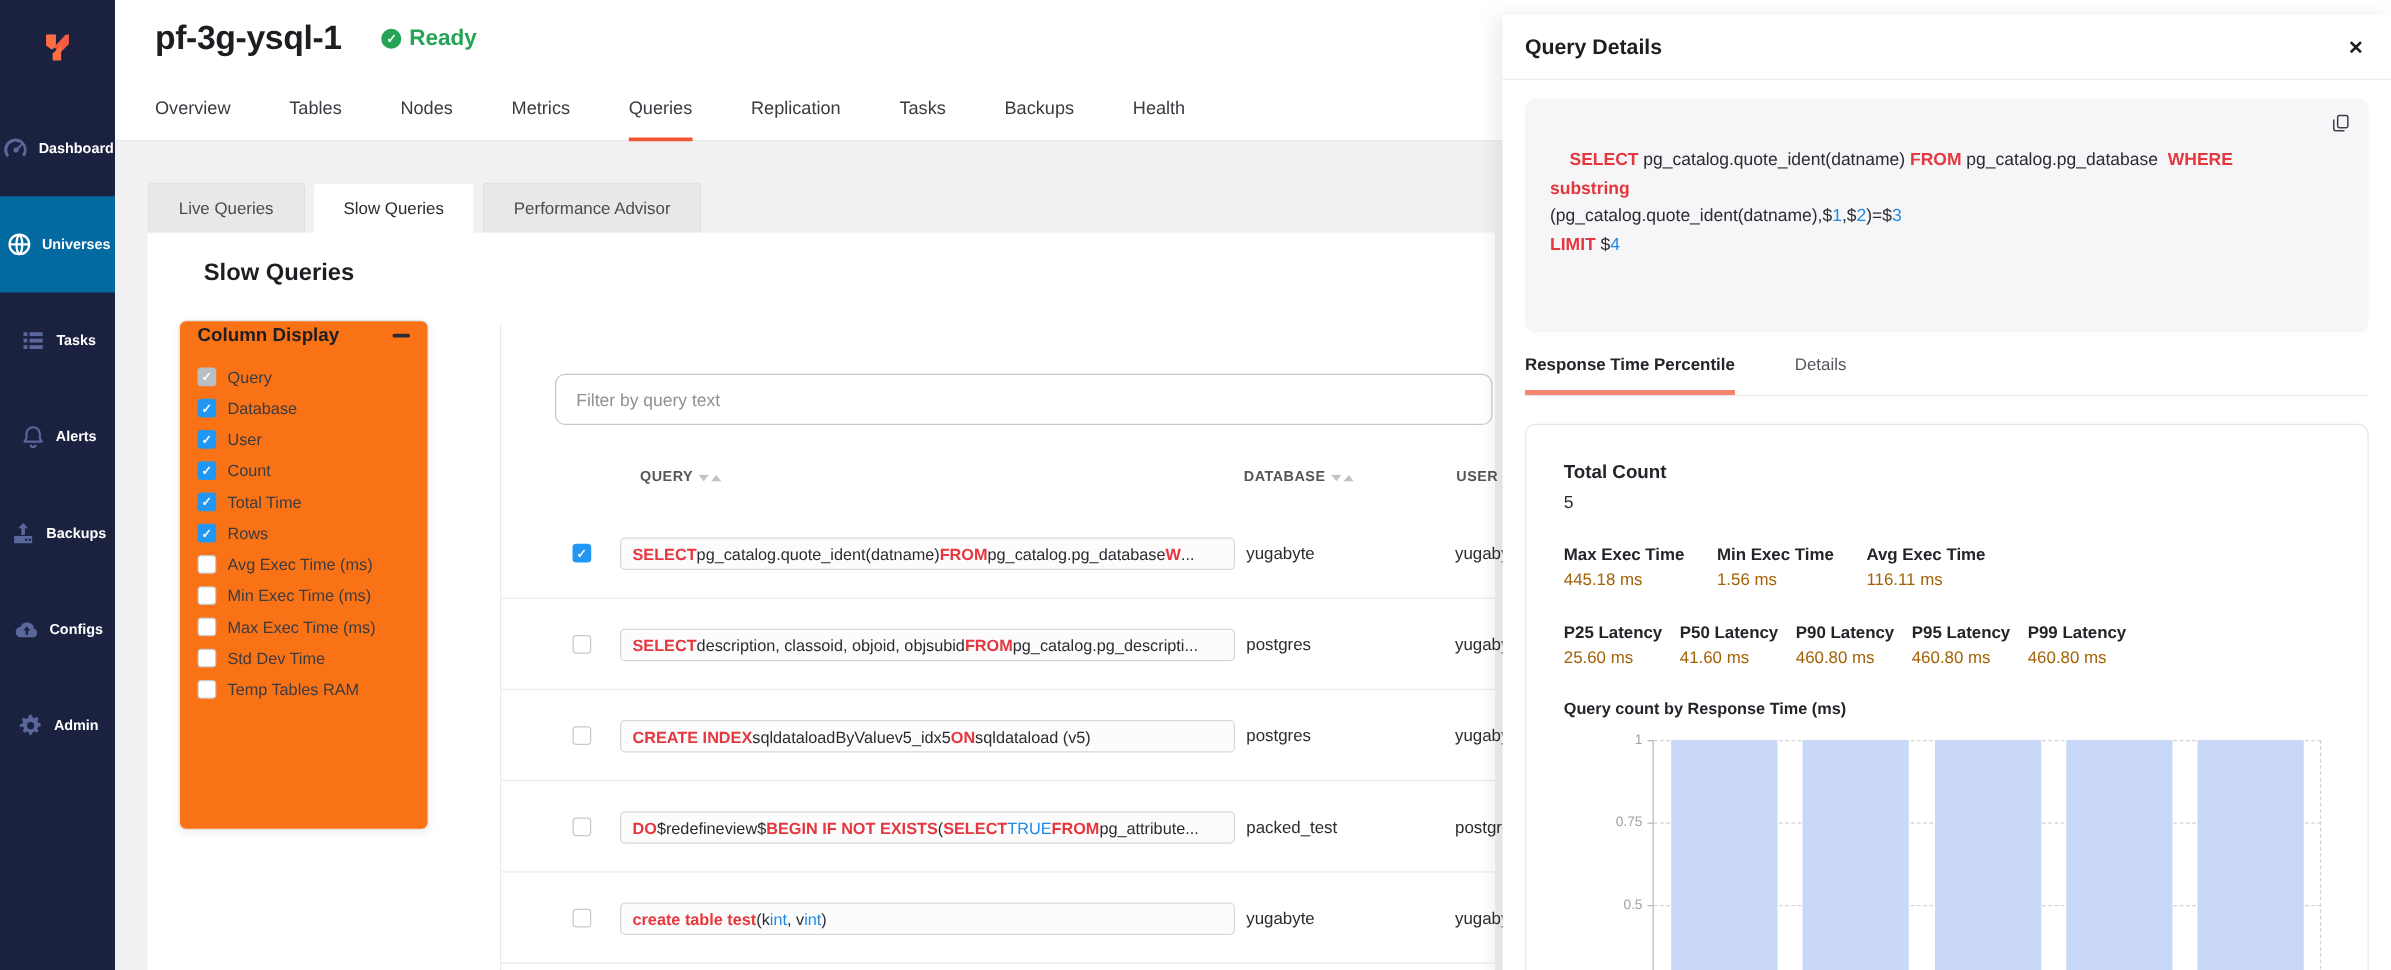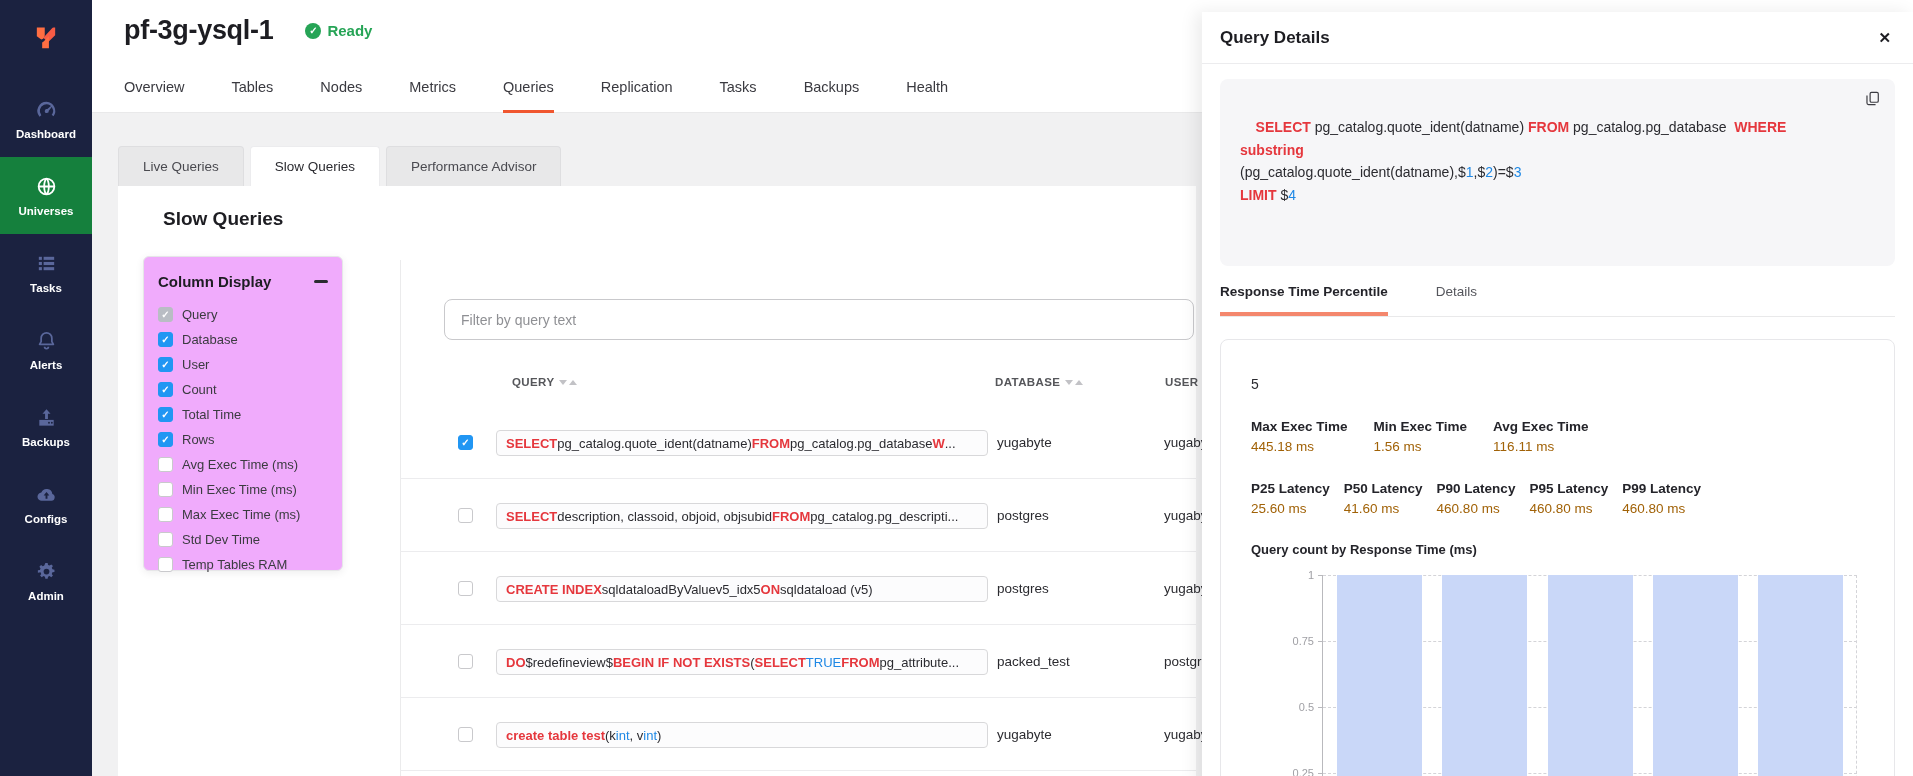--- a/index.html
+++ b/index.html
@@ -2,47 +2,47 @@
 <html><head>
 <meta charset="utf-8">
 <style>
   * { margin:0; padding:0; box-sizing:border-box; }
   html,body { width:1913px; height:776px; }
   body { position:relative; font-family:"Liberation Sans",sans-serif; background:#f1f1f2; overflow:hidden; color:#2b2b30; }
 
   
   .sidebar { position:absolute; left:0; top:0; width:92px; height:776px; background:#1b2240; z-index:50; }
   .logo-box { height:80px; display:flex; align-items:center; justify-content:center; }
-  .nav-item { height:77px; display:flex; flex-direction:column; align-items:center; justify-content:center; gap:7px; cursor:pointer; }
-  .nav-item.active { background:#15803d;align-items:center; }
+  .nav-item { height:77px; display:flex; flex-direction:row; align-items:center; justify-content:center; gap:7px; cursor:pointer; }
+  .nav-item.active { background:#0369a1;align-items:center; }
   .nav-item .ico { color:#5a679b; display:flex; }
   .nav-item.active .ico { color:#ffffff; }
   .nav-item .lbl { color:#ffffff; font-size:11.5px; font-weight:700; }
 
   
   .main-header { position:absolute; left:92px; top:0; right:0; height:113px; background:#fff; border-bottom:1px solid #e9e9ea; }
   .title-row { display:flex; align-items:center; gap:32px; padding:15px 0 0 32px; }
   .uni-title { font-size:27px; font-weight:800; color:#1d1d22; letter-spacing:-.3px; }
-  .status-badge { display:flex; align-items:center; gap:6px; color:#26a456; font-size:15px; font-weight:700; }
+  .status-badge { display:flex; align-items:center; gap:6px; color:#26a456; font-size:18px; font-weight:700; }
   .check-circ { width:16px; height:16px; border-radius:50%; background:#26a456; color:#fff; font-size:10px; font-weight:700; display:flex; align-items:center; justify-content:center; }
   .check-circ::before { content:"✓"; }
   .tabs-row { position:absolute; left:32px; bottom:-1px; display:flex; gap:47px; }
   .tab { font-size:14.5px; color:#3a3a40; padding-bottom:15px; border-bottom:3px solid transparent; cursor:pointer; }
   .tab.active { border-bottom-color:#f0562f; }
 
   
   .content-bg { position:absolute; left:92px; top:114px; right:0; bottom:0; background:#f1f1f2; }
   .sub-tabs { position:absolute; left:118px; top:146px; display:flex; z-index:5; }
   .sub-tab { height:40px; padding:0 24px; margin-right:6px; display:flex; align-items:center; font-size:13.5px; color:#4a4a50; background:#e8e8e9; border:1px solid #dedee0; border-bottom:none; border-radius:4px 4px 0 0; cursor:pointer; }
   .sub-tab.active { background:#fff; color:#2b2b30; border-color:#ececee; }
   .content-card { position:absolute; left:118px; top:186px; width:1078px; bottom:0; background:#fff; }
   .sq-title { position:absolute; left:45px; top:22px; font-size:19px; font-weight:800; color:#1d1d22; }
 
   
-  .col-panel { position:absolute; left:25px; top:70px; width:200px; height:315px; background:#f0abfc; border:1px solid #e6e6e8; border-radius:6px; box-shadow:0 2px 8px rgba(0,0,0,.07); padding:16px 14px; }
+  .col-panel { position:absolute; left:25px; top:70px; width:200px; height:408px; background:#f97316; border:1px solid #e6e6e8; border-radius:6px; box-shadow:0 2px 8px rgba(0,0,0,.07); padding:3px 14px; }
   .col-panel-head { display:flex; align-items:center; justify-content:space-between; }
   .col-panel-title { font-size:15px; font-weight:800; color:#1d1d22; }
   .minus-ic { width:14px; height:3px; background:#2b2b30; border-radius:2px; cursor:pointer; }
   .opts { margin-top:12px; }
   .opt { display:flex; align-items:center; gap:9px; height:25px; font-size:13px; color:#3b3b40; cursor:pointer; }
   .cb { width:15px; height:15px; border-radius:3px; border:1.5px solid #c9c9cc; background:#fff; flex:0 0 auto; display:flex; align-items:center; justify-content:center; font-size:10px; font-weight:700; color:#fff; }
   .cb.on { background:#2196f3; border-color:#2196f3; }
   .cb.on::before { content:"✓"; }
   .cb.on.dis { background:#b9bdc4; border-color:#b9bdc4; }
 
@@ -381,20 +381,21 @@
         </svg>
     </span>
   </div>
 
   <div class="d-tabs" id="d-tabs">
       <div class="d-tab active">Response Time Percentile</div>
       <div class="d-tab">Details</div>
     </div>
 
   <div class="stat-card">
+    <div class="total-label">Total Count</div>
     <div class="total-value">5</div>
 
     <div class="stat-row exec" id="exec-cols">
         <div class="stat-col">
           <div class="stat-label">Max Exec Time</div>
           <div class="stat-value">445.18 ms</div>
         </div>
         <div class="stat-col">
           <div class="stat-label">Min Exec Time</div>
           <div class="stat-value">1.56 ms</div>

